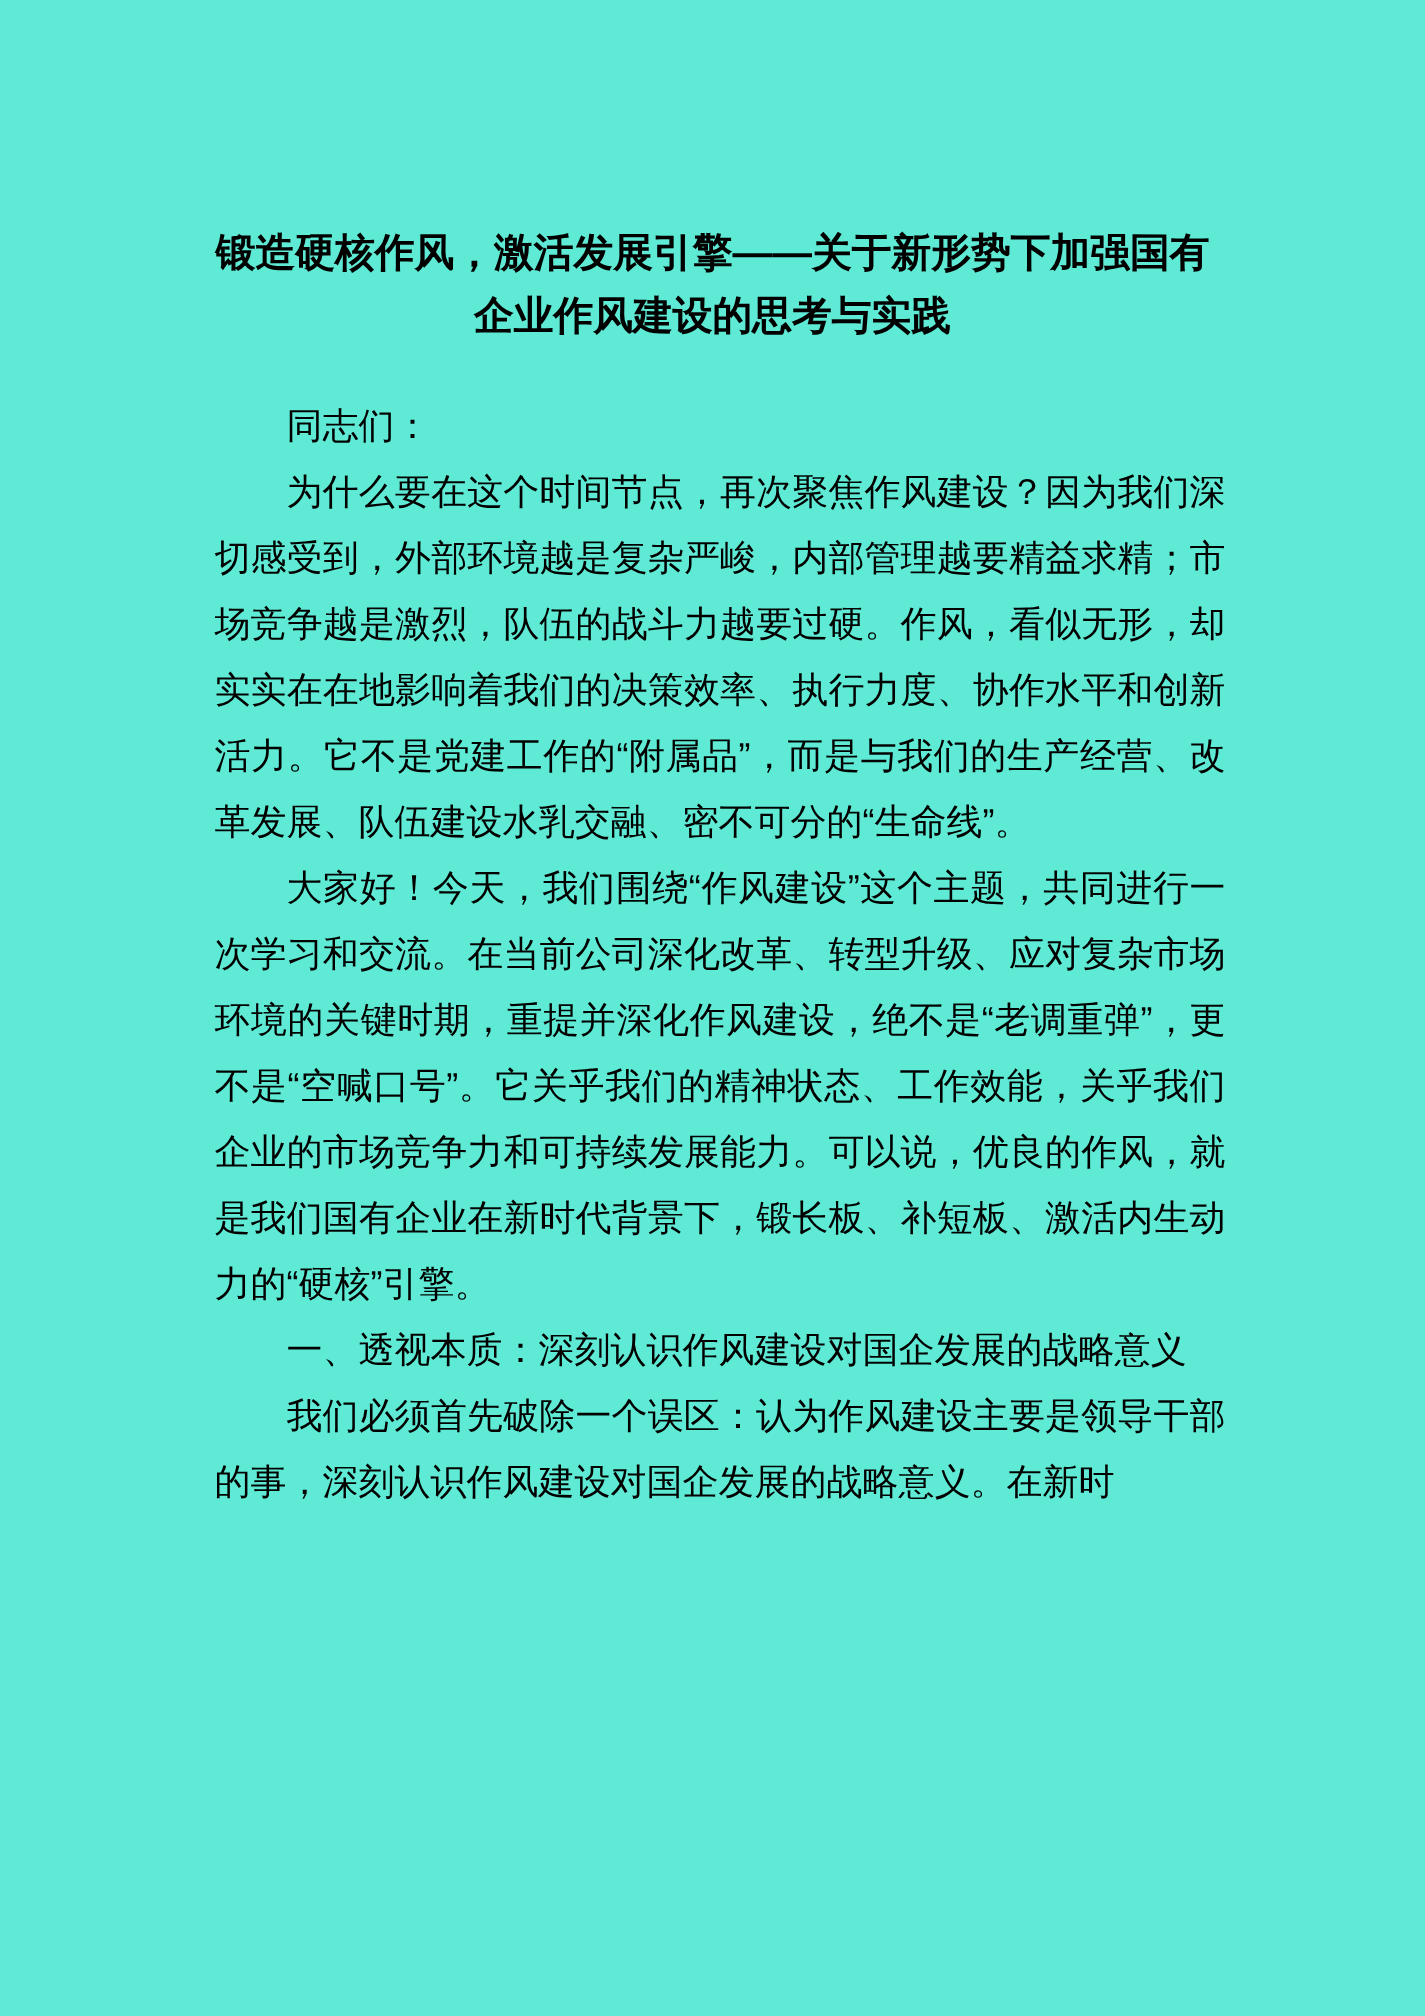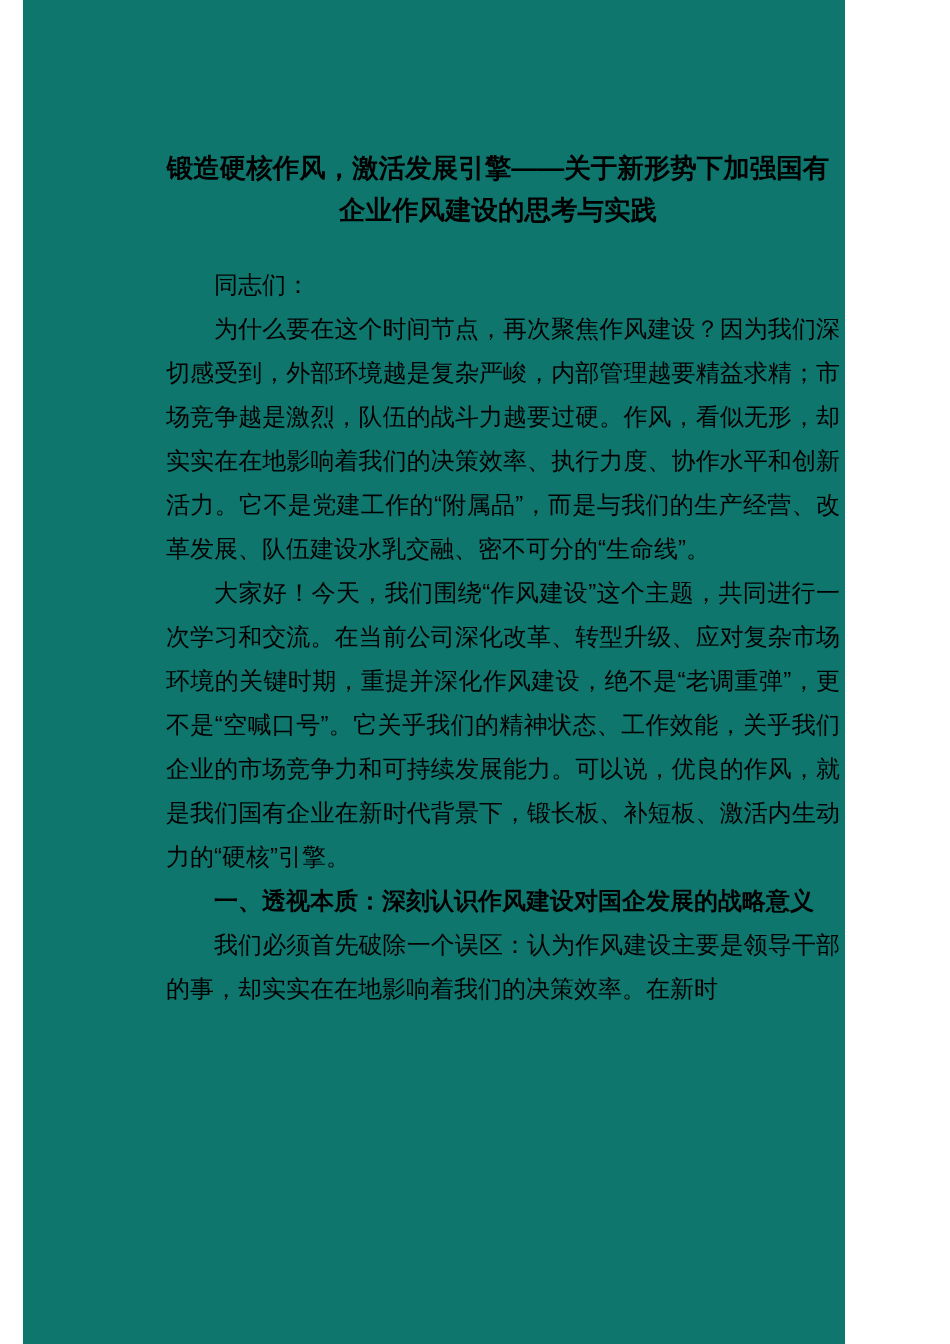--- a/index.html
+++ b/index.html
@@ -2,27 +2,26 @@
 <html><head>
 <meta charset="utf-8">
 <style>
   html, body {
     margin: 0;
     padding: 0;
     background: #ffffff;
   }
   .page {
     position: relative;
-    width: 822px;
+    width: 950px;
     height: 1344px;
-    background: #0f766e;
+    background: #5eead4;
     overflow: hidden;
     font-family: "Liberation Sans", "DejaVu Sans", sans-serif;
     color: #000000;
-    margin-left: 23px;
   }
   .doc-title {
     margin: 0;
     margin-top: 147px;
     margin-left: 138px;
     width: 674px;
     font-size: 26.5px;
     line-height: 42px;
     font-weight: 700;
     text-align: center;
@@ -40,28 +39,28 @@
   }
   .doc-body p {
     margin: 0;
     padding: 0;
     text-indent: 2em;
     
     word-break: normal;
     overflow-wrap: break-word;
   }
   .doc-body p.heading {
-    font-weight: 700; 
+    font-weight: 400; 
   }
 </style>
 </head>
 <body>
 
 <div class="page">
   <h1 class="doc-title">锻造硬核作风，激活发展引擎——关于新形势下加强国有企业作风建设的思考与实践</h1>
   <div class="doc-body">
       <p class="salutation">同志们：</p>
       <p class="body">为什么要在这个时间节点，再次聚焦作风建设？因为我们深切感受到，外部环境越是复杂严峻，内部管理越要精益求精；市场竞争越是激烈，队伍的战斗力越要过硬。作风，看似无形，却实实在在地影响着我们的决策效率、执行力度、协作水平和创新活力。它不是党建工作的“附属品”，而是与我们的生产经营、改革发展、队伍建设水乳交融、密不可分的“生命线”。</p>
       <p class="body">大家好！今天，我们围绕“作风建设”这个主题，共同进行一次学习和交流。在当前公司深化改革、转型升级、应对复杂市场环境的关键时期，重提并深化作风建设，绝不是“老调重弹”，更不是“空喊口号”。它关乎我们的精神状态、工作效能，关乎我们企业的市场竞争力和可持续发展能力。可以说，优良的作风，就是我们国有企业在新时代背景下，锻长板、补短板、激活内生动力的“硬核”引擎。</p>
       <p class="heading">一、透视本质：深刻认识作风建设对国企发展的战略意义</p>
-      <p class="body">我们必须首先破除一个误区：认为作风建设主要是领导干部的事，却实实在在地影响着我们的决策效率。在新时</p>
+      <p class="body">我们必须首先破除一个误区：认为作风建设主要是领导干部的事，深刻认识作风建设对国企发展的战略意义。在新时</p>
     </div>
 </div>
 
 </body></html>

